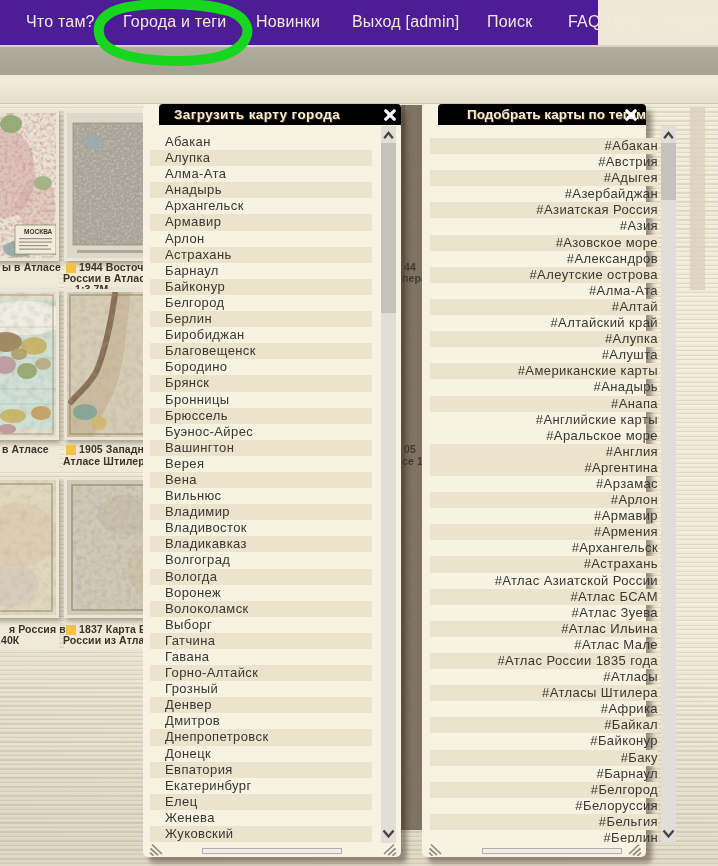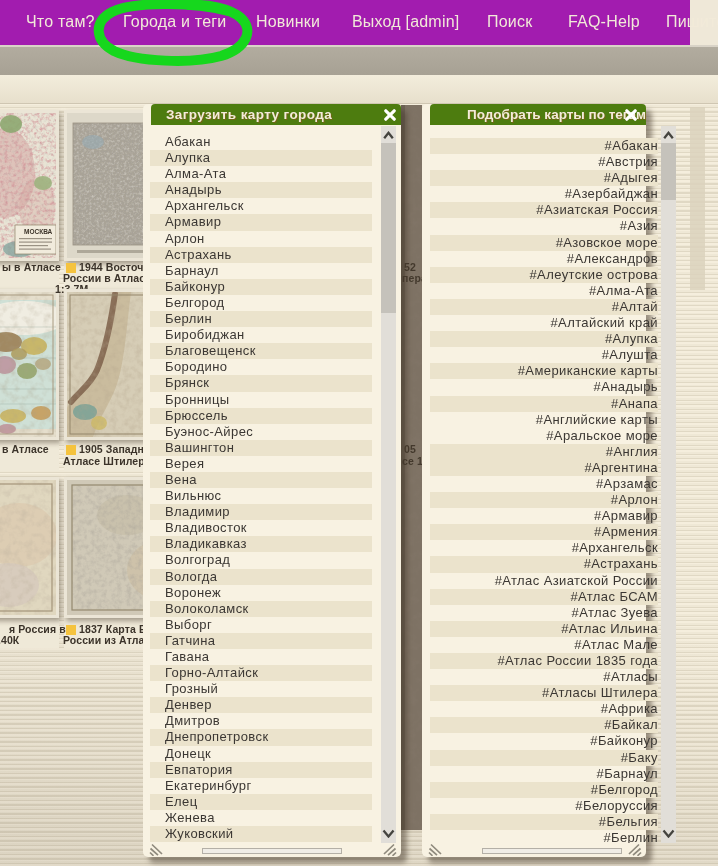--- a/index.html
+++ b/index.html
@@ -2,37 +2,37 @@
 <html><head>
 <meta charset="utf-8">
 <style>
   html,body{margin:0;padding:0;}
   body{width:718px;height:866px;overflow:hidden;position:relative;
        font-family:"Liberation Sans", sans-serif; background:#efe8d8;}
   
   .bg{position:absolute;left:0;top:104px;width:718px;height:762px;
       background:repeating-linear-gradient(180deg,#f5eedd 0px,#f5eedd 1.5px,#efe8d6 1.5px,#efe8d6 3px,#e0d8c4 3px,#e0d8c4 4.5px);}
   
-  .nav{position:absolute;left:0;top:0;width:690px;height:45px;background:#a21caf;}
+  .nav{position:absolute;left:0;top:0;width:598px;height:45px;background:#4c1d95;}
   .nav span{position:absolute;top:13px;font-size:16px;color:#f2ead9;white-space:nowrap;letter-spacing:0.2px;}
   .navline{position:absolute;left:0;top:45px;width:718px;height:2px;background:#d9d3c7;}
   .grayband{position:absolute;left:0;top:47px;width:718px;height:28px;
       background:linear-gradient(180deg,#b2ac9f,#a7a194);}
   .creamband{position:absolute;left:0;top:75px;width:718px;height:29px;
       background:linear-gradient(180deg,#f3edDC,#e7dfcc);border-bottom:1px solid #cfc6b2;box-sizing:border-box;}
   
   .ell{position:absolute;left:0;top:0;}
   
   .thumb{position:absolute;border:3px solid #ebe5d6;box-shadow:2px 3px 5px rgba(70,60,45,.45);}
   .cap{position:absolute;font-size:10.5px;font-weight:bold;color:#3b332a;line-height:11px;white-space:nowrap;letter-spacing:0.1px;}
   .ico{position:absolute;width:10px;height:10px;background:#f5c33e;}
   
   .popup{position:absolute;top:104px;height:753px;background:#f8f2e2;border-radius:5px;
          box-shadow:6px 6px 5px rgba(72,60,46,.5);}
-  .ptitle{position:absolute;left:8px;top:0;right:0;height:21px;background:#4d7c0f;border-radius:4px 4px 0 0;
+  .ptitle{position:absolute;left:16px;top:0;right:0;height:21px;background:#000000;border-radius:4px 4px 0 0;
           color:#f3ecda;font-weight:bold;font-size:13.5px;line-height:21px;padding-left:15px;letter-spacing:0.4px;box-sizing:border-box;text-shadow:1px 1px 0 rgba(145,82,30,0.55);}
   .rowwrap{position:absolute;top:22px;height:717px;overflow:hidden;box-sizing:border-box;}
   .row{height:16.1px;font-size:13px;line-height:16.1px;color:#3b3733;padding-left:15px;letter-spacing:0.4px;white-space:nowrap;}
   .row.s{background:#ebe3cc;}
   
   .sb{position:absolute;width:15px;top:22px;height:717px;background:#e1ded8;}
   .sb .thumbv{position:absolute;left:0;width:15px;background:#c5c2bb;}
   .arr{position:absolute;left:1px;}
   
   .hsb{position:absolute;height:4px;background:#f0ede6;border:1px solid #b4b0a7;top:744px;}
@@ -150,21 +150,21 @@
     <ellipse cx="26" cy="29" rx="11" ry="7" fill="#93abb6" opacity="0.55"></ellipse>
     <ellipse cx="115" cy="120" rx="20" ry="14" fill="#837c6e" opacity="0.6"></ellipse>
     <rect x="6" y="10" width="125" height="122" fill="none" stroke="#9a9182" stroke-width="0.8"></rect>
     <g fill="#8f897a" opacity="0.6">
         <rect x="10" y="137" width="118" height="3"></rect>
       </g>
   </svg>
   <div class="ico" style="left:66px;top:263px;"></div>
   <div class="cap" style="left:79px;top:262px;">1944 Восточная</div>
   <div class="cap" style="left:63px;top:273px;">России в Атласе</div>
-  <div class="cap" style="left:55px;top:284px;">1:3.7М</div>
+  <div class="cap" style="left:75px;top:284px;">1:3.7М</div>
 
   <svg class="thumb" style="left:64px;top:289px" width="137" height="145" viewBox="0 0 137 145">
     <defs>
       <filter id="tE" x="0" y="0" width="100%" height="100%">
           <feTurbulence type="fractalNoise" baseFrequency="0.16" numOctaves="3" seed="51"></feTurbulence>
           <feColorMatrix type="matrix" values="0 0 0 0 0.45  0 0 0 0 0.37  0 0 0 0 0.26  1.5 0 0 0 -0.62"></feColorMatrix>
         </filter>
     </defs>
     <rect width="137" height="145" fill="#d6cdb6"></rect>
     <path d="M50 0 C42 28 40 48 34 68 C26 92 10 102 2 112 L0 116 L0 145 L26 145 C34 122 44 110 50 92 C58 68 60 30 64 0 Z" fill="#c6b695" opacity="0.75"></path>
@@ -201,21 +201,21 @@
     <defs>
       <filter id="tG" x="0" y="0" width="100%" height="100%">
           <feTurbulence type="fractalNoise" baseFrequency="0.13" numOctaves="3" seed="71"></feTurbulence>
           <feColorMatrix type="matrix" values="0 0 0 0 0.25  0 0 0 0 0.2  0 0 0 0 0.16  1.4 0 0 0 -0.6"></feColorMatrix>
         </filter>
     </defs>
     <rect width="21" height="725" fill="#7e7264"></rect>
     <rect width="21" height="725" filter="url(#tG)" opacity="0.45"></rect>
     <rect width="4" height="725" fill="#564c3f" opacity="0.4"></rect>
   </svg>
-  <div class="cap" style="left:404px;top:262px;color:#3a3024;opacity:.85;">52</div>
+  <div class="cap" style="left:404px;top:262px;color:#3a3024;opacity:.85;">44</div>
   <div class="cap" style="left:402px;top:273px;color:#3a3024;opacity:.85;">пера</div>
   <div class="cap" style="left:404px;top:444px;color:#3a3024;opacity:.85;">05</div>
   <div class="cap" style="left:402px;top:456px;color:#3a3024;opacity:.85;">се 1</div>
 
   <div style="position:absolute;left:690px;top:107px;width:15px;height:183px;background:#dbd2bd;opacity:0.85;"></div>
 </div>
 
 <div class="navline"></div>
 <div class="grayband"></div>
 <div class="creamband"></div>

